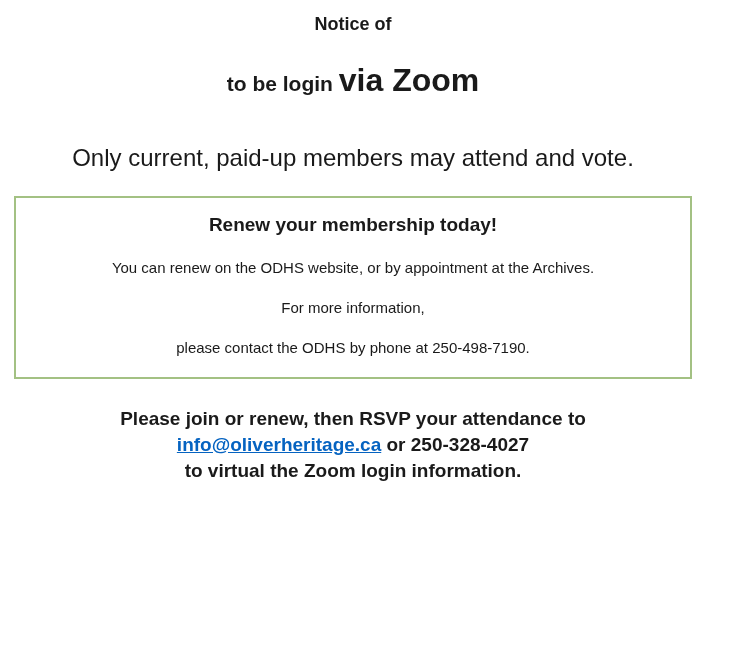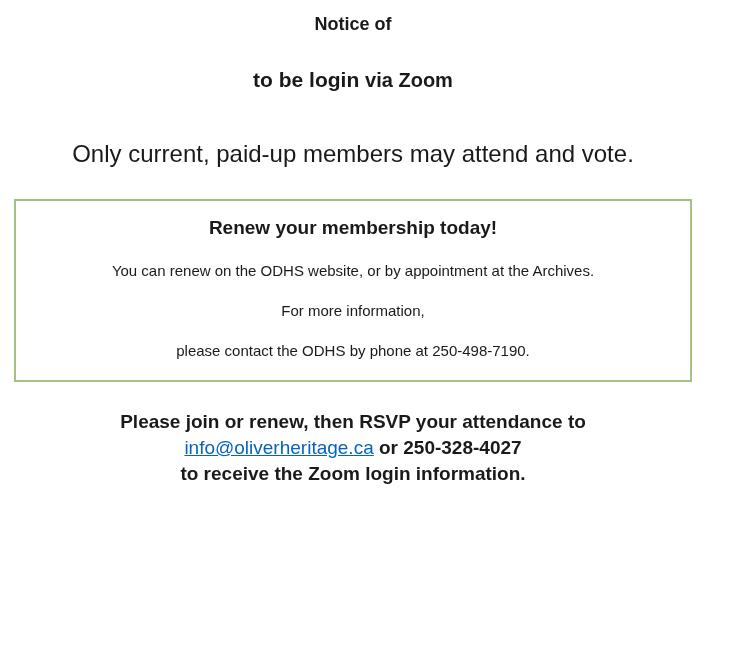--- a/index.html
+++ b/index.html
@@ -31,35 +31,35 @@
     font-size: 25px;
     font-weight: bold;
     line-height: 39px;
   }
   .held-line {
     margin-top: 26px;
     font-weight: bold;
     line-height: 36px;
   }
   .held-prefix { font-size: 21px; }
-  .held-method { font-size: 20px; }
+  .held-method { font-size: 32px; }
   .datetime {
     margin-top: 22px;
     font-size: 20px;
     font-weight: bold;
     line-height: 29px;
   }
   .eligibility {
     margin-top: 41px;
     font-size: 24px;
     font-weight: normal;
     line-height: 26px;
   }
   .membership-box {
-    margin-top: 32px;
+    margin-top: 25px;
     border: 2px solid #a3c183;
     padding: 14px 10px 20px 10px;
     min-height: 177px;
   }
   .membership-heading {
     font-size: 19px;
     font-weight: bold;
     line-height: 25px;
   }
   .membership-line {
@@ -69,21 +69,21 @@
   }
   .rsvp {
     margin-top: 27px;
     font-size: 19px;
     font-weight: bold;
     line-height: 26px;
   }
   .email-link {
     color: #0563c1;
     text-decoration: underline;
-    font-weight: normal;
+    font-weight: bold;
     cursor: pointer;
     margin-top: 36px;
   }
 </style>
 </head>
 <body>
 
 <div class="page">
   <div class="content">
 
@@ -102,17 +102,17 @@
       <div class="membership-line">You can renew on the ODHS website, or by appointment at the Archives.</div>
       <div class="membership-line">For more information,</div>
       <div class="membership-line">please contact the ODHS by phone at 250-498-7190.</div>
     </div>
 
     <div class="rsvp">
       <div>Please join or renew, then RSVP your attendance to</div>
       <div>
         <a class="email-link">info@oliverheritage.ca</a><span> or 250-328-4027</span>
       </div>
-      <div>to receive the Zoom login information.</div>
+      <div>to virtual the Zoom login information.</div>
     </div>
 
   </div>
 </div>
 
 </body></html>

